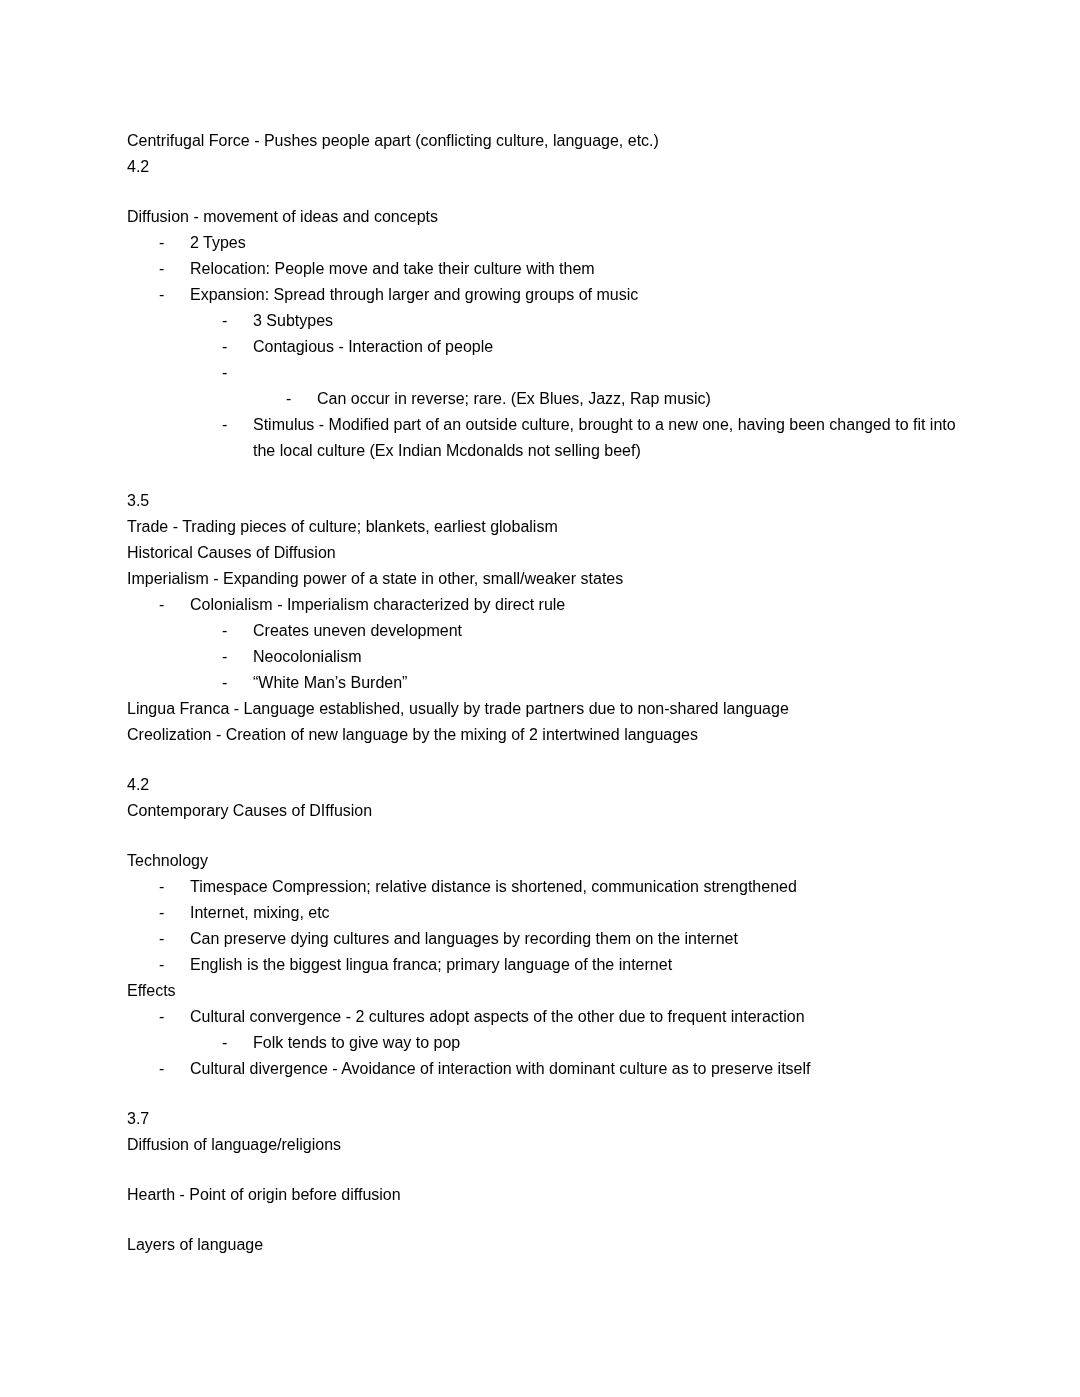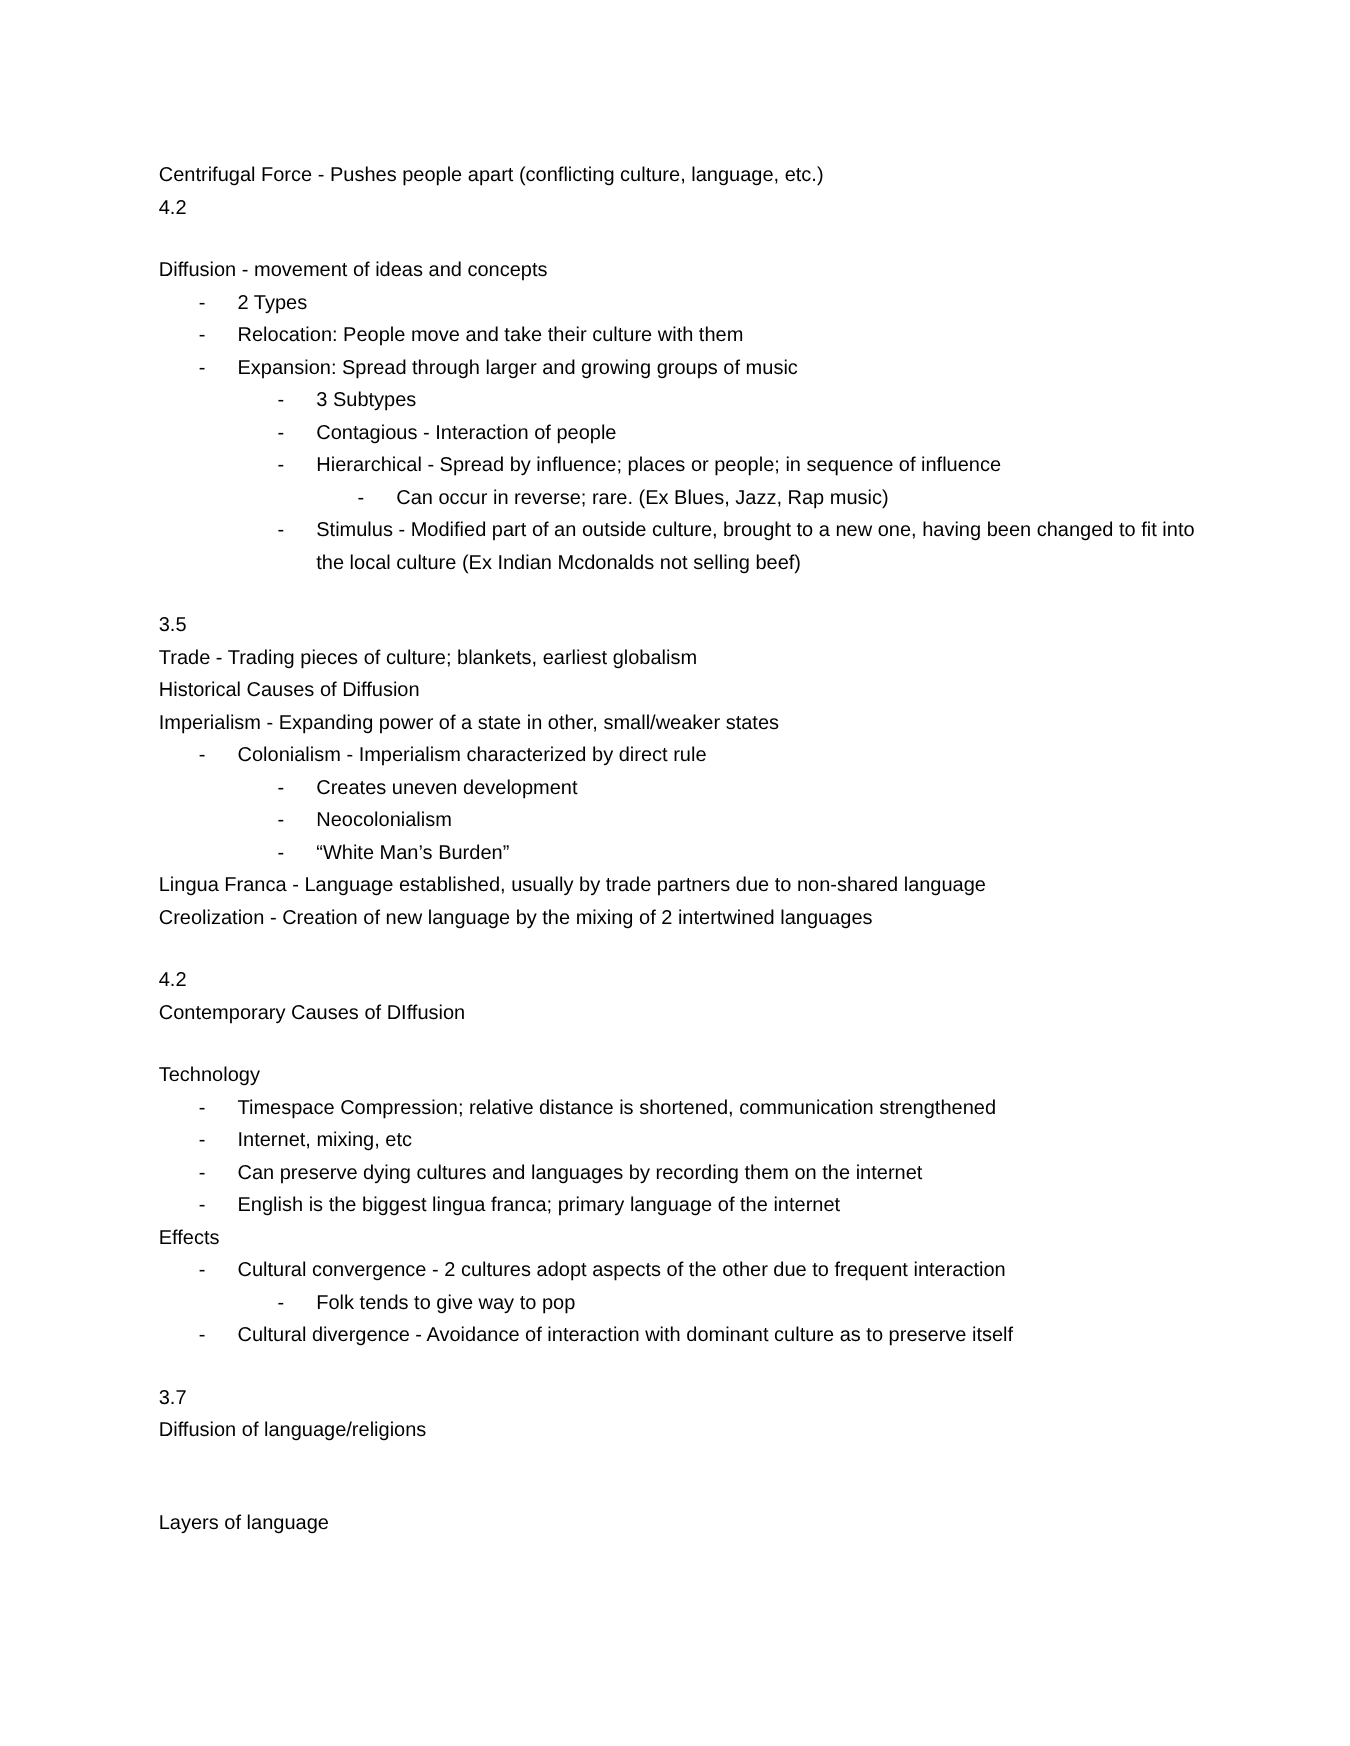--- a/index.html
+++ b/index.html
@@ -74,21 +74,20 @@
       <div class="line indent-2">
         <span class="bullet">-</span>
         <span class="text">3 Subtypes</span>
       </div>
       <div class="line indent-2">
         <span class="bullet">-</span>
         <span class="text">Contagious - Interaction of people</span>
       </div>
       <div class="line indent-2">
         <span class="bullet">-</span>
-        <span class="text">Hierarchical - Spread by influence; places or people; in sequence of influence</span>
       </div>
       <div class="line indent-3">
         <span class="bullet">-</span>
         <span class="text">Can occur in reverse; rare. (Ex Blues, Jazz, Rap music)</span>
       </div>
       <div class="line indent-2">
         <span class="bullet">-</span>
         <span class="text">Stimulus - Modified part of an outside culture, brought to a new one, having been changed to fit into the local culture (Ex Indian Mcdonalds not selling beef)</span>
       </div>
       <div class="line indent-0 blank"></div>
@@ -169,18 +168,21 @@
         <span class="text">Cultural divergence - Avoidance of interaction with dominant culture as to preserve itself</span>
       </div>
       <div class="line indent-0 blank"></div>
       <div class="line indent-0">
         <span class="text">3.7</span>
       </div>
       <div class="line indent-0">
         <span class="text">Diffusion of language/religions</span>
       </div>
       <div class="line indent-0 blank"></div>
+      <div class="line indent-0">
+        <span class="text">Hearth - Point of origin before diffusion</span>
+      </div>
       <div class="line indent-0 blank"></div>
       <div class="line indent-0">
         <span class="text">Layers of language</span>
       </div>
     </div>
 </div>
 
 </body></html>

